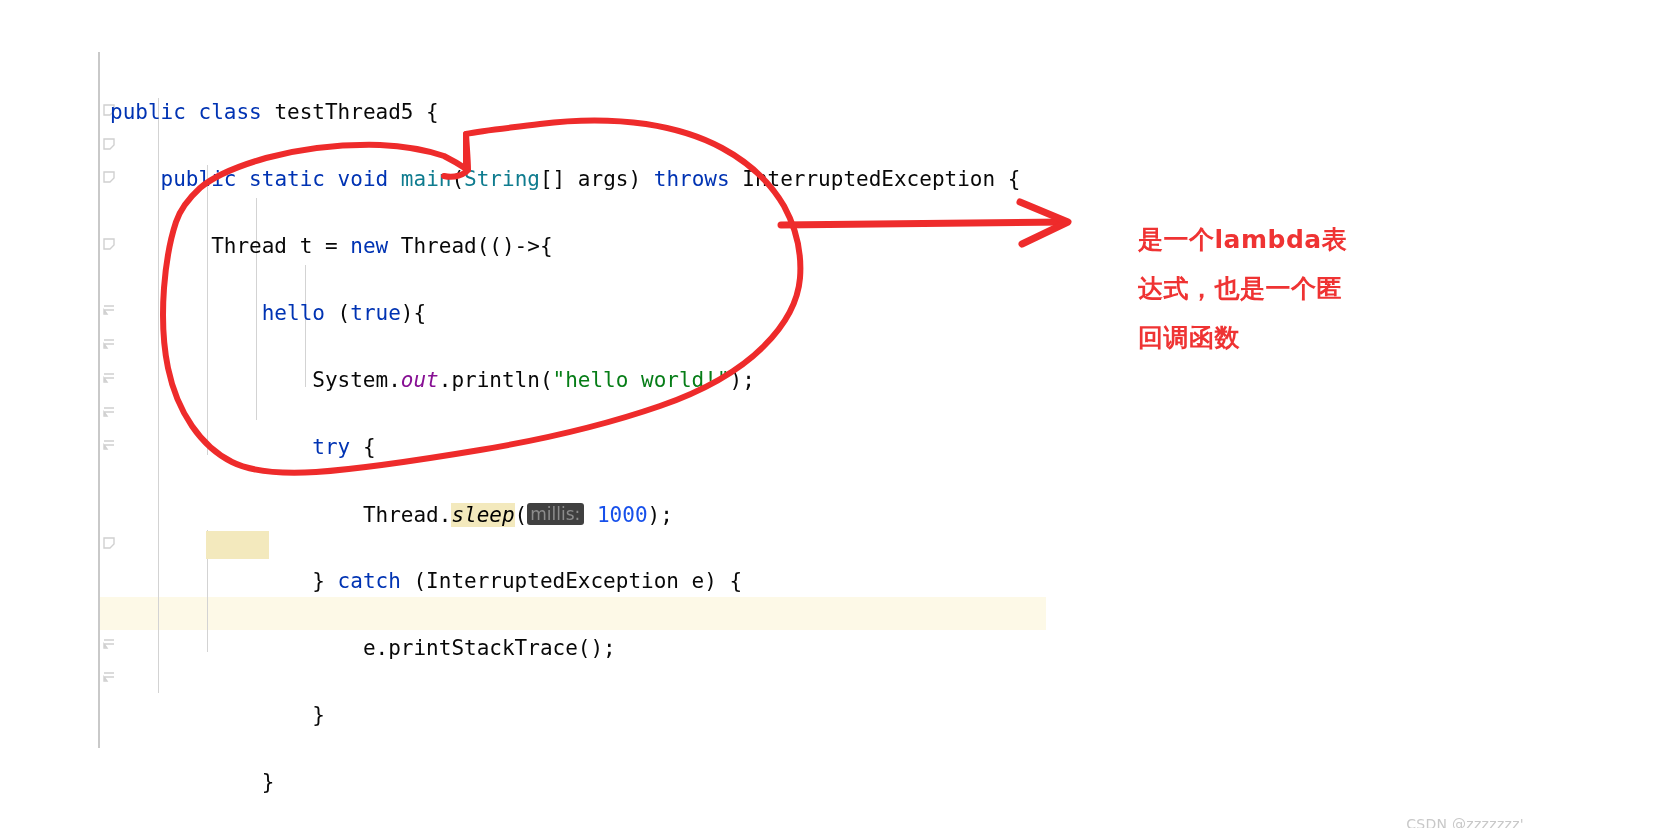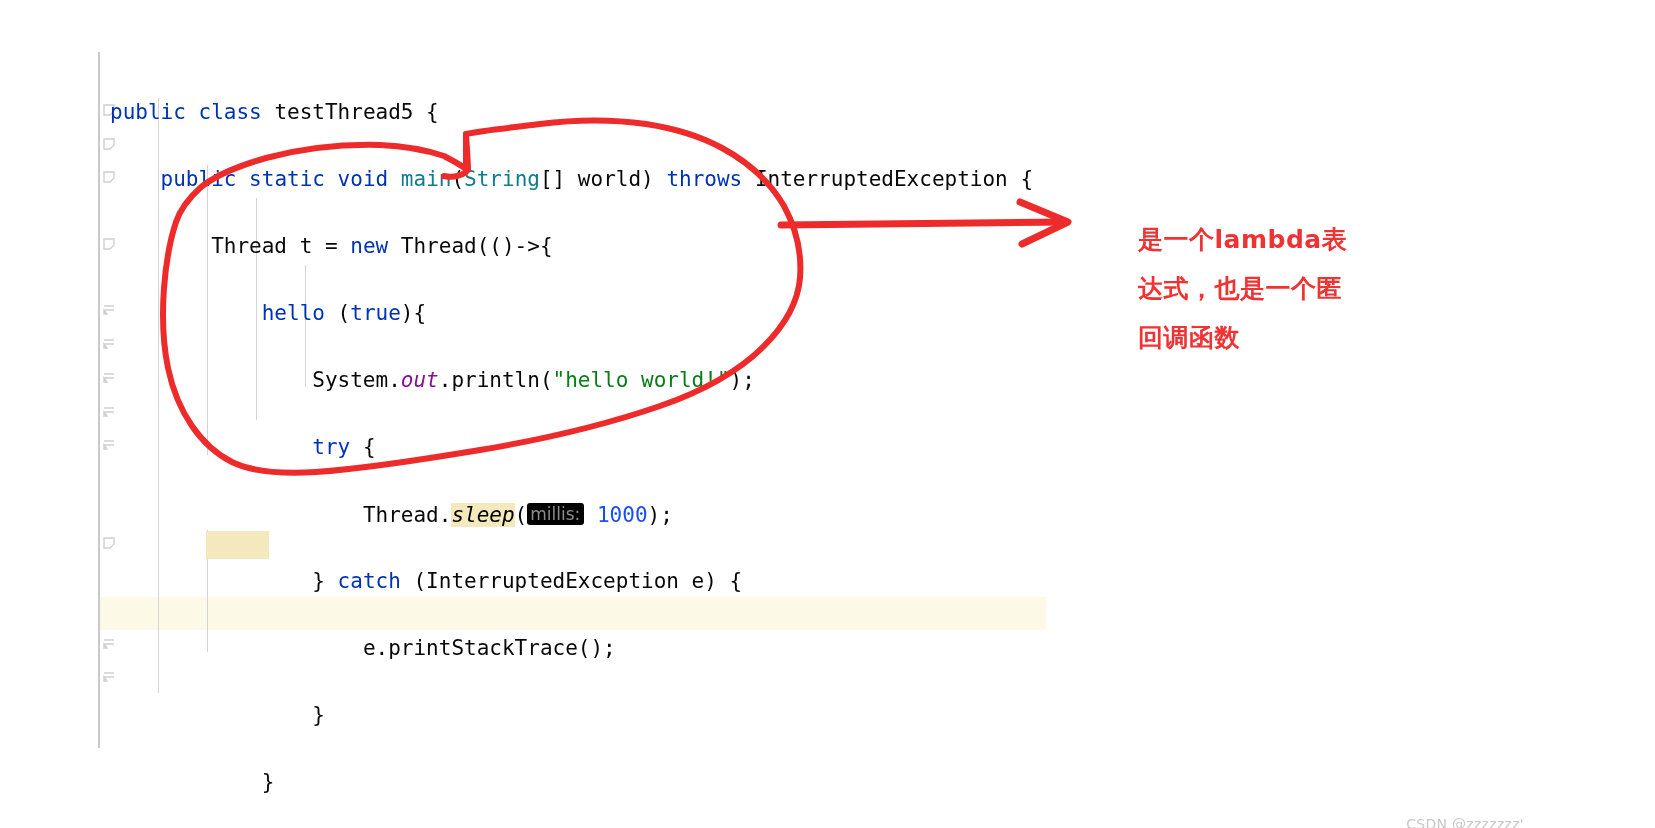--- a/index.html
+++ b/index.html
@@ -84,21 +84,21 @@
   .num  { color: #1750eb; }
   .fld  { color: #871094; font-style: italic; }
   .plain{ color: #080808; }
 
   .sleep-hl {
     background: #f3e9bd;
     font-style: italic;
     color: #000000;
   }
   .param-hint {
-    background: #000000;
+    background: #404040;
     color: #8c8c8c;
     font-size: 17px;
     padding: 1px 4px 1px 3px;
     border-radius: 3px;
     font-family: "DejaVu Sans", sans-serif;
     font-style: normal;
     vertical-align: 2px;
   }
 
   
@@ -211,21 +211,21 @@
   <div class="indent-guide" style="left:158px; top:88px; height:595px;"></div>
   <div class="indent-guide" style="left:207px; top:155px; height:290px;"></div>
   <div class="indent-guide" style="left:207px; top:520px; height:122px;"></div>
   <div class="indent-guide" style="left:256px; top:188px; height:222px;"></div>
   <div class="indent-guide" style="left:305px; top:255px; height:122px;"></div>
 
   <div style="position:absolute; left:206px; top:521px; width:63px; height:28px; background:#f3e9bd;"></div>
 
   <div id="code">
 <span class="ln"><span class="kw">public</span> <span class="kw">class</span> <span class="plain">testThread5 {</span></span>
-<span class="ln">    <span class="kw">public</span> <span class="kw">static</span> <span class="kw">void</span> <span class="cls">main</span><span class="plain">(</span><span class="cls">String</span><span class="plain">[] world) </span><span class="kw">throws</span><span class="plain"> InterruptedException {</span></span>
+<span class="ln">    <span class="kw">public</span> <span class="kw">static</span> <span class="kw">void</span> <span class="cls">main</span><span class="plain">(</span><span class="cls">String</span><span class="plain">[] args) </span><span class="kw">throws</span><span class="plain"> InterruptedException {</span></span>
 <span class="ln">        <span class="plain">Thread t = </span><span class="kw">new</span><span class="plain"> Thread(()-&gt;{</span></span>
 <span class="ln">            <span class="kw">hello</span><span class="plain"> (</span><span class="kw">true</span><span class="plain">){</span></span>
 <span class="ln">                <span class="plain">System.</span><span class="fld">out</span><span class="plain">.println(</span><span class="str">"hello world!"</span><span class="plain">);</span></span>
 <span class="ln">                <span class="kw">try</span><span class="plain"> {</span></span>
 <span class="ln">                    <span class="plain">Thread.</span><span class="sleep-hl">sleep</span><span class="plain">(</span><span class="param-hint">millis:</span><span class="plain"> </span><span class="num">1000</span><span class="plain">);</span></span>
 <span class="ln">                <span class="plain">} </span><span class="kw">catch</span><span class="plain"> (InterruptedException e) {</span></span>
 <span class="ln">                    <span class="plain">e.printStackTrace();</span></span>
 <span class="ln">                <span class="plain">}</span></span>
 <span class="ln">            <span class="plain">}</span></span>
 <span class="ln">        <span class="plain">});</span></span>

